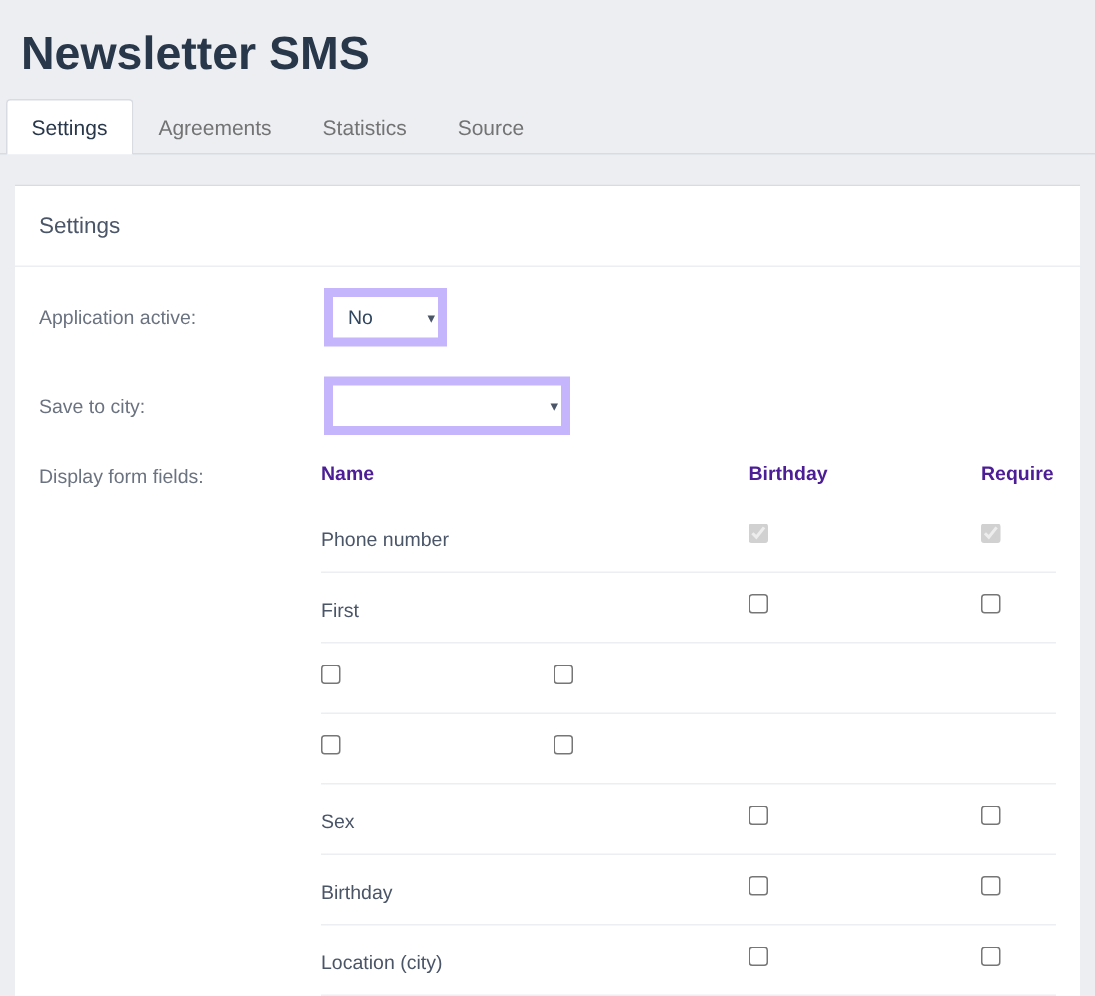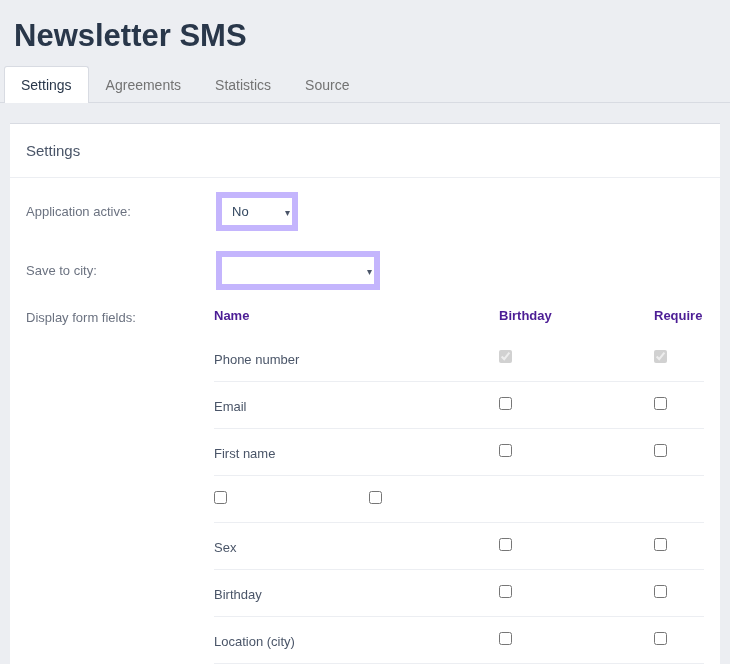--- a/index.html
+++ b/index.html
@@ -78,26 +78,25 @@
         <div class="grow-display">Birthday</div>
         <div class="grow-require">Require</div>
       </div>
       <div id="fields">
           <div class="grow-row">
             <div class="n">Phone number</div>
             <div class="d"><input type="checkbox" disabled="" class="locked" checked="" style=""></div>
             <div class="r"><input type="checkbox" disabled="" class="locked" checked="" style=""></div>
           </div>
           <div class="grow-row">
-            <div class="n">Email</div>
+            <div class="n">First</div>
             <div class="d"><input type="checkbox" style=""></div>
             <div class="r"><input type="checkbox" style=""></div>
           </div>
           <div class="grow-row">
-            <div class="n">First name</div>
             <div class="d"><input type="checkbox" style=""></div>
             <div class="r"><input type="checkbox" style=""></div>
           </div>
           <div class="grow-row">
             <div class="d"><input type="checkbox" style=""></div>
             <div class="r"><input type="checkbox" style=""></div>
           </div>
           <div class="grow-row">
             <div class="n">Sex</div>
             <div class="d"><input type="checkbox" style=""></div>

